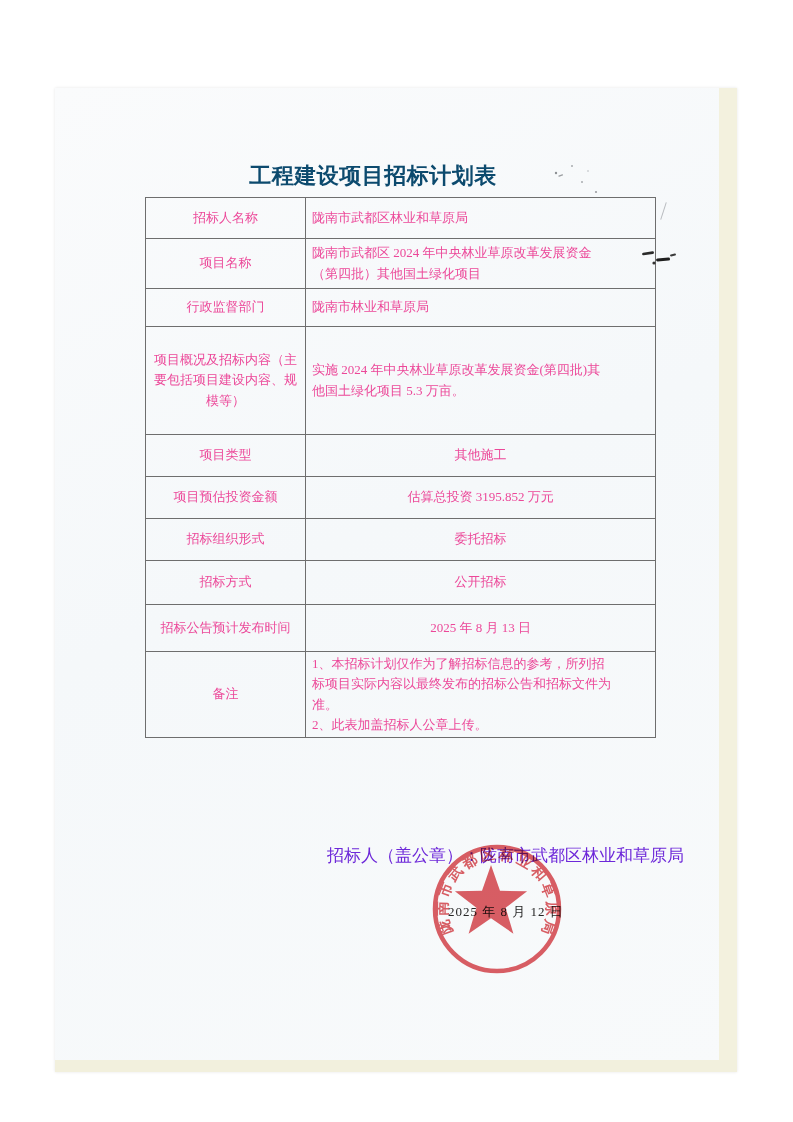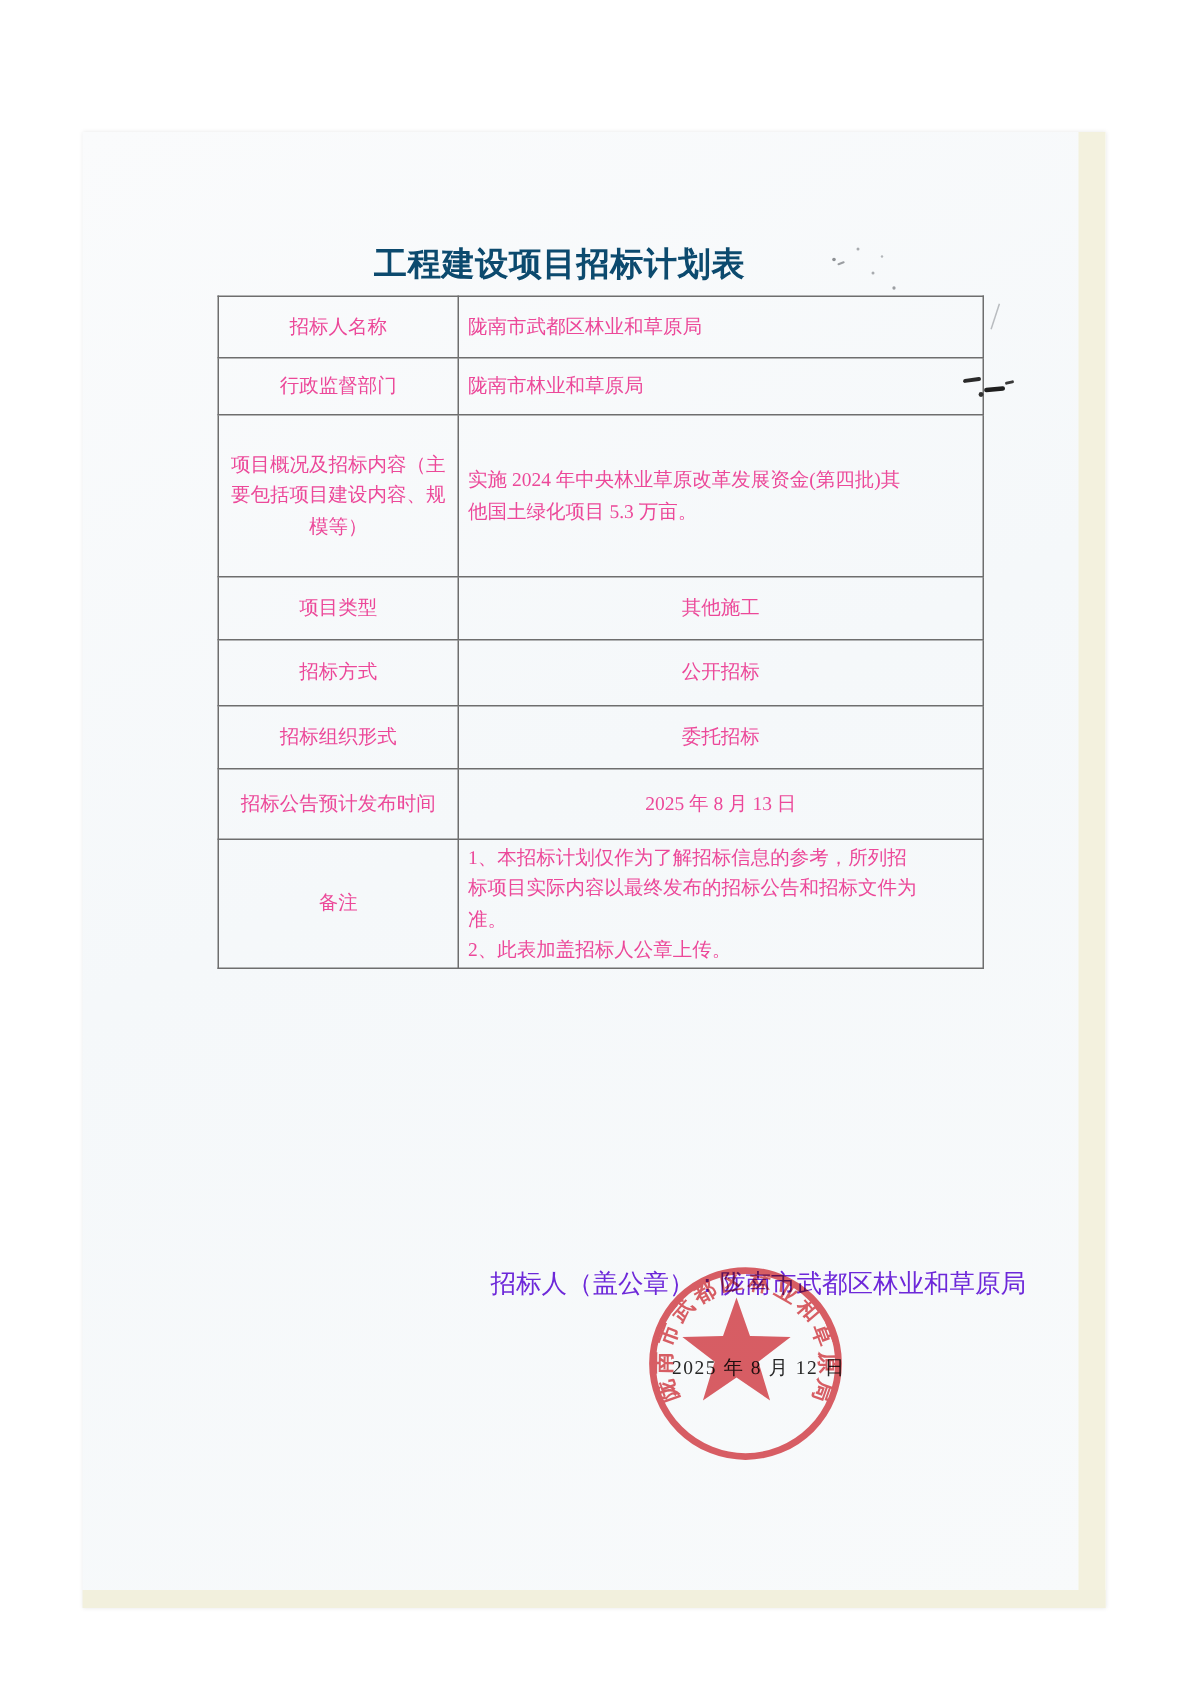--- a/index.html
+++ b/index.html
@@ -140,48 +140,60 @@
       <col style="width:160px">
       <col style="width:350px">
     </colgroup>
     <tbody>
         <tr style="height: 41px;">
           <td class="label-cell">招标人名称</td>
           <td class="value-cell align-left">
             <div class="value-text">陇南市武都区林业和草原局</div>
           </td>
         </tr>
+        <tr style="height: 50px;">
+          <td class="label-cell">项目名称</td>
+          <td class="value-cell align-left">
+            <div class="value-text">陇南市武都区 2024 年中央林业草原改革发展资金（第四批）其他国土绿化项目</div>
+          </td>
+        </tr>
         <tr style="height: 38px;">
           <td class="label-cell">行政监督部门</td>
           <td class="value-cell align-left">
             <div class="value-text">陇南市林业和草原局</div>
           </td>
         </tr>
         <tr style="height: 108px;">
           <td class="label-cell">项目概况及招标内容（主要包括项目建设内容、规模等）</td>
           <td class="value-cell align-left">
             <div class="value-text">实施 2024 年中央林业草原改革发展资金(第四批)其他国土绿化项目 5.3 万亩。</div>
           </td>
         </tr>
         <tr style="height: 42px; margin-top: 44px;">
           <td class="label-cell">项目类型</td>
           <td class="value-cell align-center">
             <div class="value-text">其他施工</div>
           </td>
         </tr>
+        <tr style="height: 42px;">
+          <td class="label-cell">项目预估投资金额</td>
+          <td class="value-cell align-center">
+            <div class="value-text">估算总投资 3195.852 万元</div>
+          </td>
+        </tr>
+        <tr style="height: 42px;">
+          <td class="label-cell">招标组织形式</td>
+          <td class="value-cell align-center">
+            <div class="value-text">委托招标</div>
+          </td>
+        </tr>
         <tr style="height: 44px;">
           <td class="label-cell">招标方式</td>
           <td class="value-cell align-center">
             <div class="value-text">公开招标</div>
-          </td>
-        </tr>
-        <tr style="height: 42px;">
-          <td class="label-cell">招标组织形式</td>
-          <td class="value-cell align-center">
-            <div class="value-text">委托招标</div>
           </td>
         </tr>
         <tr style="height: 47px; margin-top: 44px;">
           <td class="label-cell">招标公告预计发布时间</td>
           <td class="value-cell align-center">
             <div class="value-text">2025 年 8 月 13 日</div>
           </td>
         </tr>
         <tr style="height: 86px;">
           <td class="label-cell">备注</td>

